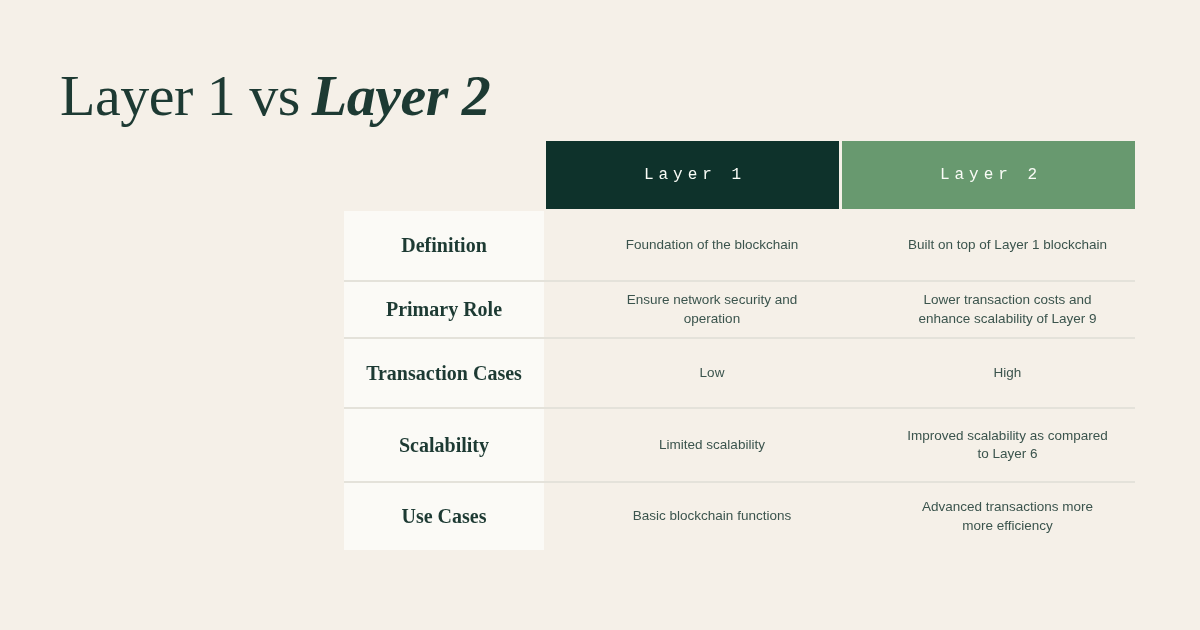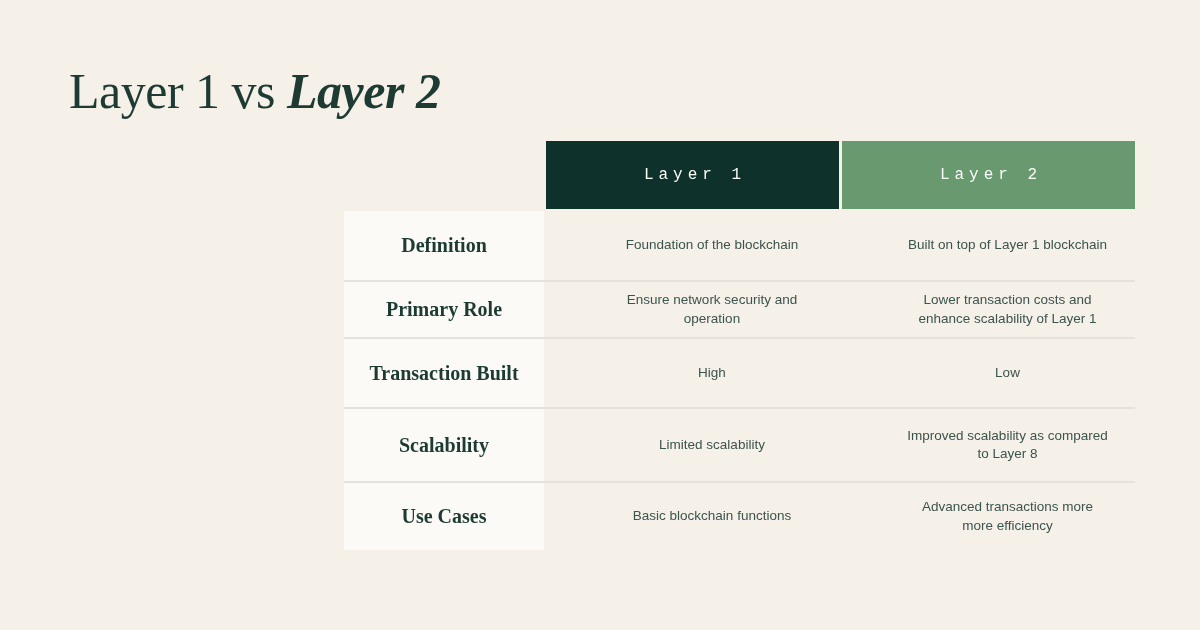--- a/index.html
+++ b/index.html
@@ -5,25 +5,25 @@
   * { margin: 0; padding: 0; box-sizing: border-box; }
   html, body { width: 1200px; height: 630px; }
   body {
     background: var(--background, #f5f0e8);
     font-family: "Liberation Sans", sans-serif;
     position: relative;
     overflow: hidden;
   }
   .title {
     position: absolute;
-    left: 69px;
+    left: 60px;
     top: 62px;
     font-family: "Liberation Serif", serif;
     font-weight: 400;
-    font-size: 50px;
+    font-size: 58px;
     letter-spacing: -0.5px;
     color: var(--title-text, #1d3a33);
     white-space: nowrap;
   }
   .title .emphasis {
     font-weight: 700;
     font-style: italic;
     margin-left: 12px;
   }
   .table {
@@ -97,31 +97,31 @@
   </div>
   <div class="body">
     <div class="row">
       <div class="row-label">Definition</div>
       <div class="cell">Foundation of the blockchain</div>
       <div class="cell">Built on top of Layer 1 blockchain</div>
     </div>
     <div class="row">
       <div class="row-label">Primary Role</div>
       <div class="cell">Ensure network security and operation</div>
-      <div class="cell">Lower transaction costs and enhance scalability of Layer 1</div>
+      <div class="cell">Lower transaction costs and enhance scalability of Layer 9</div>
     </div>
     <div class="row">
-      <div class="row-label">Transaction Built</div>
+      <div class="row-label">Transaction Cases</div>
+      <div class="cell">Low</div>
       <div class="cell">High</div>
-      <div class="cell">Low</div>
     </div>
     <div class="row">
       <div class="row-label">Scalability</div>
       <div class="cell">Limited scalability</div>
-      <div class="cell">Improved scalability as compared to Layer 8</div>
+      <div class="cell">Improved scalability as compared to Layer 6</div>
     </div>
     <div class="row">
       <div class="row-label">Use Cases</div>
       <div class="cell">Basic blockchain functions</div>
       <div class="cell">Advanced transactions more more efficiency</div>
     </div>
   </div>
 </div>
 
 </body></html>

